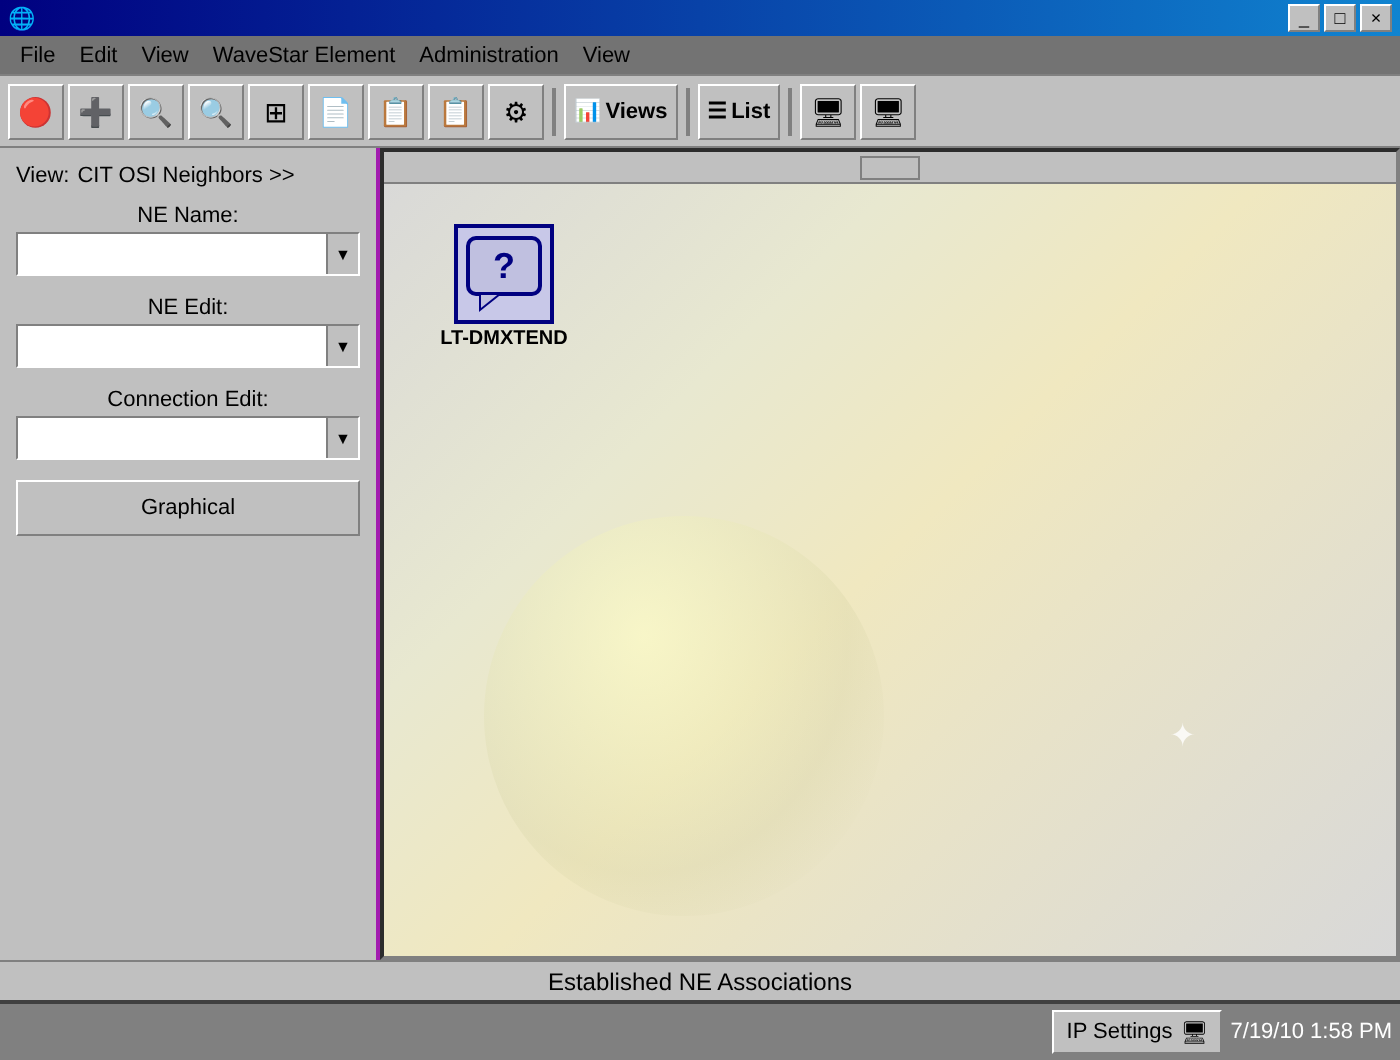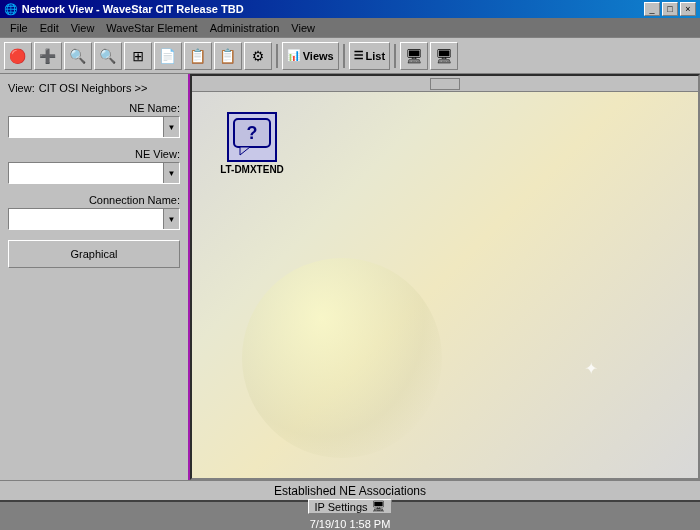--- a/index.html
+++ b/index.html
@@ -124,21 +124,21 @@
       font-size: 11px;
       margin-bottom: 8px;
       display: flex;
       align-items: center;
       gap: 4px;
     }
     .form-group {
       margin-bottom: 10px;
     }
     .form-label {
-      text-align: right;
+      text-align: center;
       font-size: 11px;
       margin-bottom: 2px;
     }
     .form-select {
       width: 100%;
       height: 22px;
       background: white;
       border: 1px solid;
       border-color: #808080 #ffffff #ffffff #808080;
       display: flex;
@@ -245,21 +245,20 @@
     
     #bottom-area {
       height: 30px;
       background: #808080;
       border-top: 2px solid #404040;
       display: flex;
       align-items: center;
       justify-content: flex-end;
       padding: 0 4px;
       gap: 4px;
-      flex-direction: column;
     }
     #ip-settings-btn {
       height: 22px;
       background: #c0c0c0;
       border: 1px solid;
       border-color: #ffffff #808080 #808080 #ffffff;
       display: flex;
       align-items: center;
       padding: 0 6px;
       cursor: pointer;
@@ -299,21 +298,20 @@
       align-items: center;
       gap: 2px;
     }
   </style>
 </head>
 <body>
 
 <div id="title-bar">
   <div id="title-bar-left">
     <span>🌐</span>
-    <span>Network View - WaveStar CIT Release TBD</span>
   </div>
   <div id="title-bar-controls">
     <div class="title-btn">_</div>
     <div class="title-btn">□</div>
     <div class="title-btn">×</div>
   </div>
 </div>
 
 <div id="menu-bar">
   <span class="menu-item">File</span>
@@ -359,29 +357,29 @@
 
     <div class="form-group">
       <div class="form-label">NE Name:</div>
       <div class="form-select">
         <span></span>
         <div class="select-arrow">▼</div>
       </div>
     </div>
 
     <div class="form-group">
-      <div class="form-label">NE View:</div>
+      <div class="form-label">NE Edit:</div>
       <div class="form-select">
         <span></span>
         <div class="select-arrow">▼</div>
       </div>
     </div>
 
     <div class="form-group">
-      <div class="form-label">Connection Name:</div>
+      <div class="form-label">Connection Edit:</div>
       <div class="form-select">
         <span></span>
         <div class="select-arrow">▼</div>
       </div>
     </div>
 
     <div class="action-btn">Graphical</div>
   </div>
 
   <div id="canvas-area">

